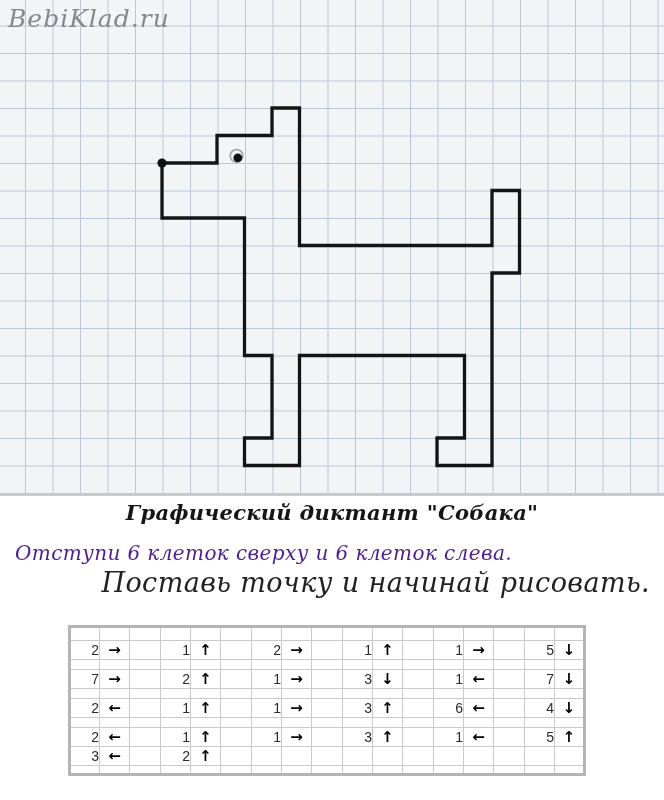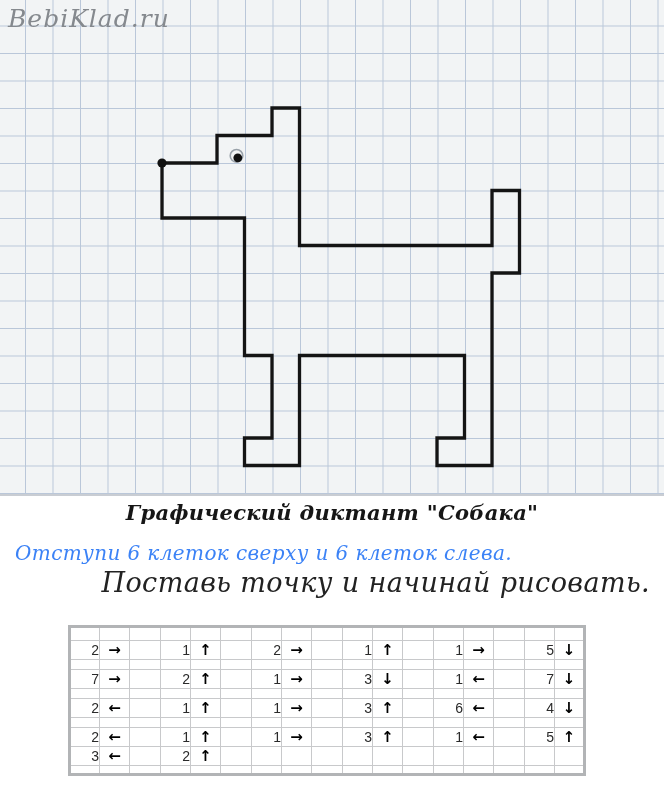--- a/index.html
+++ b/index.html
@@ -46,21 +46,21 @@
     font-size: 21px;
     color: #161616;
     letter-spacing: 0.3px;
   }
   .instr-1 {
     position: absolute;
     top: 541px; left: 15px;
     font-family: "DejaVu Serif", serif;
     font-style: italic;
     font-size: 20px;
-    color: #3b82f6;
+    color: #4c1d95;
     letter-spacing: 0.4px;
     white-space: nowrap;
     text-align: center;
   }
   .instr-2 {
     position: absolute;
     top: 567px; right: 14px;
     font-family: "DejaVu Serif", serif;
     font-style: italic;
     font-size: 27px;

